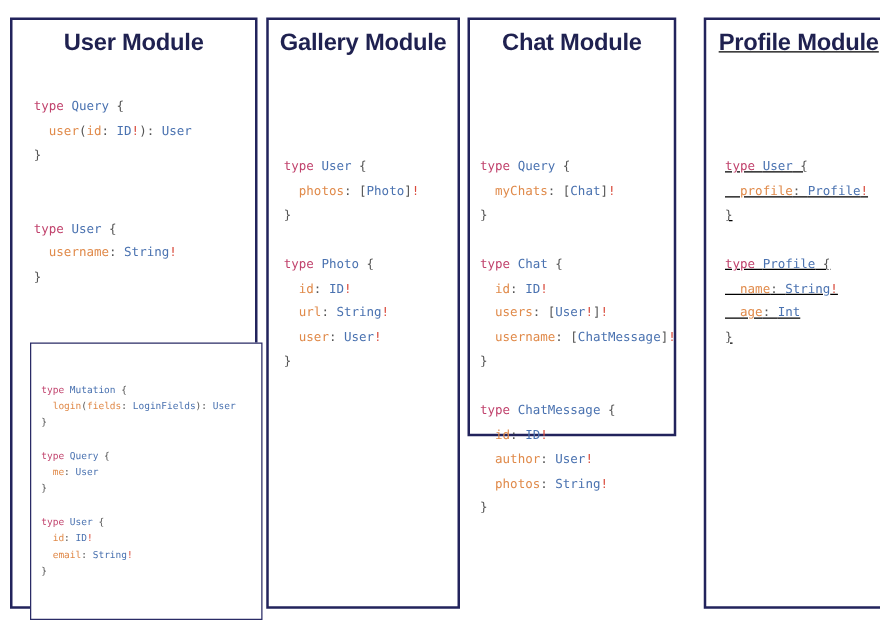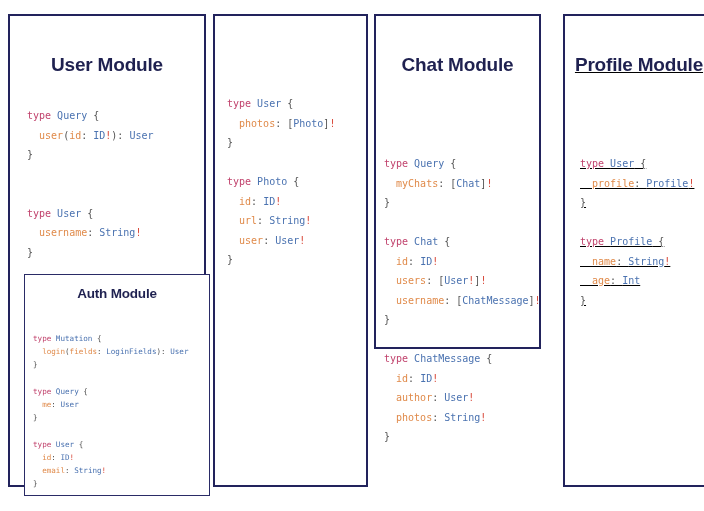--- a/index.html
+++ b/index.html
@@ -40,21 +40,21 @@
     text-align: center;
     font-weight: bold;
     color: #1f2150;
     font-family: "Liberation Sans", sans-serif;
     letter-spacing: -0.2px;
     white-space: nowrap;
   }
   .card > .card-title {
     font-size: 19px;
     line-height: 22px;
-    margin-top: 38px;
+    margin-top: 8px;
   }
   .card.inner > .card-title {
     font-size: 13.5px;
     line-height: 16px;
     margin-top: 11px;
   }
 
   
   .code {
     font-family: "DejaVu Sans Mono", monospace;
@@ -101,37 +101,37 @@
     <div class="code lg code-user"><span><span class="t-kw">type </span><span class="t-type">Query</span><span class="t-punc"> {</span></span>
 <span><span class="t-fld">  user</span><span class="t-punc">(</span><span class="t-fld">id</span><span class="t-punc">: </span><span class="t-type">ID</span><span class="t-bang">!</span><span class="t-punc">): </span><span class="t-type">User</span></span>
 <span><span class="t-punc">}</span></span>
 <span><span class="t-punc"></span></span>
 <span><span class="t-punc"></span></span>
 <span><span class="t-kw">type </span><span class="t-type">User</span><span class="t-punc"> {</span></span>
 <span><span class="t-fld">  username</span><span class="t-punc">: </span><span class="t-type">String</span><span class="t-bang">!</span></span>
 <span><span class="t-punc">}</span></span></div>
 
     <div class="card inner" id="card-auth">
-      <div class="card-title">Auth Module</div>
       <div class="code sm code-auth"><span><span class="t-kw">type </span><span class="t-type">Mutation</span><span class="t-punc"> {</span></span>
 <span><span class="t-fld">  login</span><span class="t-punc">(</span><span class="t-fld">fields</span><span class="t-punc">: </span><span class="t-type">LoginFields</span><span class="t-punc">): </span><span class="t-type">User</span></span>
 <span><span class="t-punc">}</span></span>
 <span><span class="t-punc"></span></span>
 <span><span class="t-kw">type </span><span class="t-type">Query</span><span class="t-punc"> {</span></span>
 <span><span class="t-fld">  me</span><span class="t-punc">: </span><span class="t-type">User</span></span>
 <span><span class="t-punc">}</span></span>
 <span><span class="t-punc"></span></span>
 <span><span class="t-kw">type </span><span class="t-type">User</span><span class="t-punc"> {</span></span>
 <span><span class="t-fld">  id</span><span class="t-punc">: </span><span class="t-type">ID</span><span class="t-bang">!</span></span>
 <span><span class="t-fld">  email</span><span class="t-punc">: </span><span class="t-type">String</span><span class="t-bang">!</span></span>
 <span><span class="t-punc">}</span></span></div>
     </div>
   </div>
 
   <div class="card" id="card-gallery">
+    <div class="card-title">Gallery Module</div>
     <div class="code lg code-gallery"><span><span class="t-kw">type </span><span class="t-type">User</span><span class="t-punc"> {</span></span>
 <span><span class="t-fld">  photos</span><span class="t-punc">: </span><span class="t-punc">[</span><span class="t-type">Photo</span><span class="t-punc">]</span><span class="t-bang">!</span></span>
 <span><span class="t-punc">}</span></span>
 <span><span class="t-punc"></span></span>
 <span><span class="t-kw">type </span><span class="t-type">Photo</span><span class="t-punc"> {</span></span>
 <span><span class="t-fld">  id</span><span class="t-punc">: </span><span class="t-type">ID</span><span class="t-bang">!</span></span>
 <span><span class="t-fld">  url</span><span class="t-punc">: </span><span class="t-type">String</span><span class="t-bang">!</span></span>
 <span><span class="t-fld">  user</span><span class="t-punc">: </span><span class="t-type">User</span><span class="t-bang">!</span></span>
 <span><span class="t-punc">}</span></span></div>
   </div>

